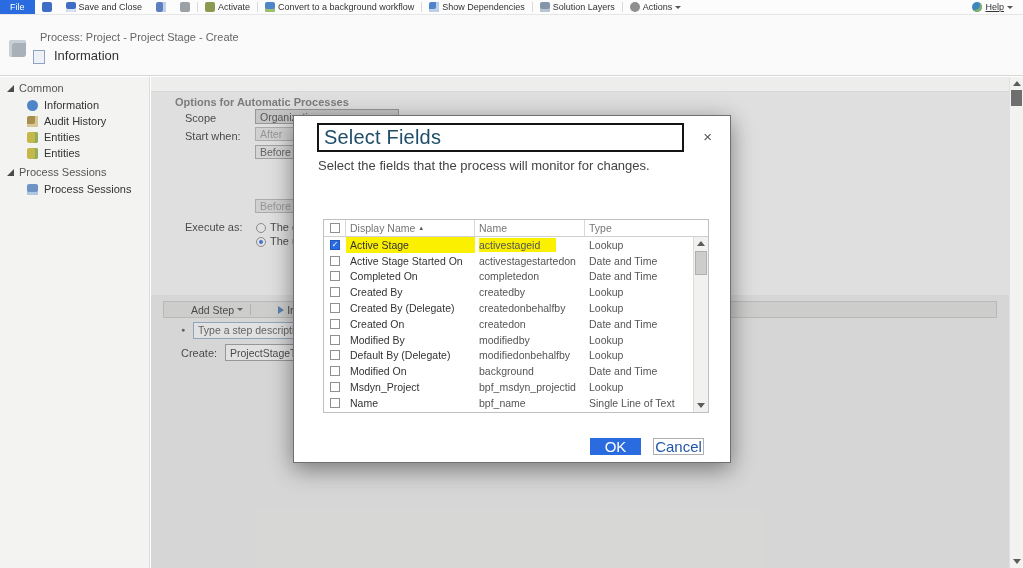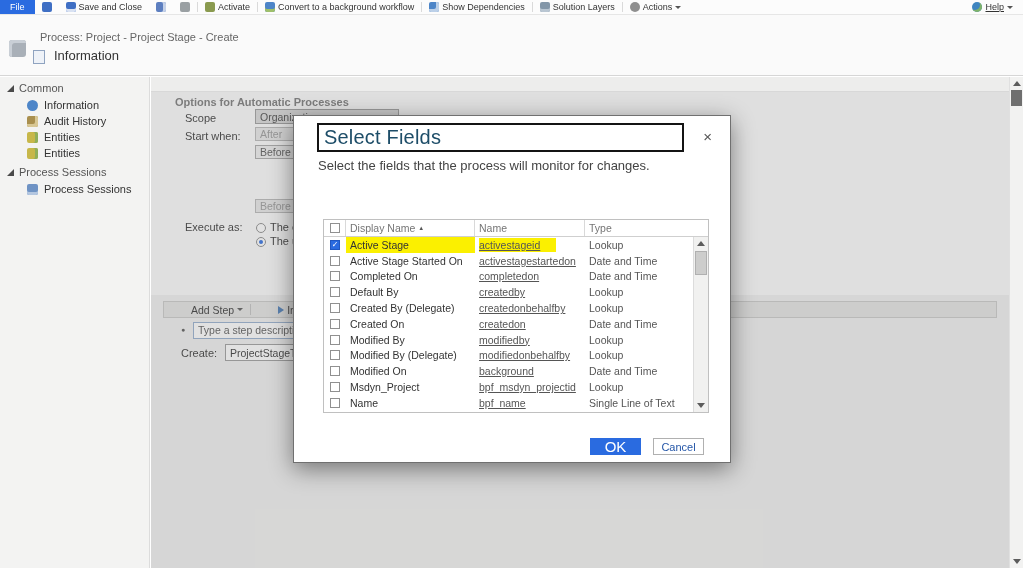--- a/index.html
+++ b/index.html
@@ -123,36 +123,36 @@
   .th { display:flex; align-items:center; gap:3px; padding-left:4px; font-size:10.5px; color:#757575;
         border-right:1px solid #d9d9d9; height:100%; }
   .th.c0 { width:22px; justify-content:center; padding-left:0; }
   .th.c1 { width:129px; } .th.c2 { width:110px; } .th.c3 { flex:1; border-right:none; }
   .sort { font-size:6px; color:#555; }
   .tbody { margin-right:15px; }
   .trow { display:flex; height:15.8px; }
   .tc { display:flex; align-items:center; padding-left:4px; font-size:10.5px; overflow:hidden; white-space:nowrap; }
   .tc.c0 { width:22px; justify-content:center; padding-left:0; }
   .tc.c1 { width:129px; color:#333; }
-  .tc.c2 { width:110px; color:#555;text-decoration:underline; }
+  .tc.c2 { width:110px; color:#555; }
   .tc.c3 { flex:1; color:#555; }
   .cell-hl { background:#fbf000; }
   .pad-r { padding:1px 16px 1px 0; }
   .cb { width:10px; height:10px; border:1px solid #909090; background:#fff; display:inline-flex;
         align-items:center; justify-content:center; font-size:8px; line-height:1; color:#fff; }
   .cb-on { background:#2a6be0; border-color:#1f57c0; }
   .t-scroll { position:absolute; right:0; top:17px; bottom:0; width:15px; background:#f1f1f0; border-left:1px solid #dcdcdc; }
   .ts-up, .ts-down { position:absolute; left:0; right:0; height:13px; display:flex; align-items:center; justify-content:center; }
   .ts-up { top:0; } .ts-down { bottom:0; }
   .ts-thumb { position:absolute; top:14px; left:1px; right:1px; height:24px; background:#cdcdcc; border:1px solid #b0b0b0; }
 
   .btn-ok { position:absolute; left:296px; top:322px; width:51px; height:17px; background:#2a6be0; color:#fff;
             font-size:15px; display:flex; align-items:center; justify-content:center; cursor:default; }
   .btn-cancel { position:absolute; left:359px; top:322px; width:51px; height:17px; background:#fff;
-                border:1px solid #b0b0b0; color:#2456a8; font-size:11px; display:flex; align-items:center;
+                border:1px solid #b0b0b0; color:#2456a8; font-size:15px; display:flex; align-items:center;
                 justify-content:center; cursor:default; }
 </style>
 </head>
 <body>
 
 <div class="screen">
 
   <div class="ribbon">
     <div class="file-tab">File</div>
     <div class="rbtn">
@@ -357,21 +357,21 @@
             <div class="tc c1">Completed On</div>
             <div class="tc c2">
               <span>completedon</span>
             </div>
             <div class="tc c3">Date and Time</div>
           </div>
           <div class="trow">
             <div class="tc c0">
               <span class="cb"></span>
             </div>
-            <div class="tc c1">Default By</div>
+            <div class="tc c1">Created By</div>
             <div class="tc c2">
               <span>createdby</span>
             </div>
             <div class="tc c3">Lookup</div>
           </div>
           <div class="trow">
             <div class="tc c0">
               <span class="cb"></span>
             </div>
             <div class="tc c1">Created By (Delegate)</div>
@@ -397,21 +397,21 @@
             <div class="tc c1">Modified By</div>
             <div class="tc c2">
               <span>modifiedby</span>
             </div>
             <div class="tc c3">Lookup</div>
           </div>
           <div class="trow">
             <div class="tc c0">
               <span class="cb"></span>
             </div>
-            <div class="tc c1">Modified By (Delegate)</div>
+            <div class="tc c1">Default By (Delegate)</div>
             <div class="tc c2">
               <span>modifiedonbehalfby</span>
             </div>
             <div class="tc c3">Lookup</div>
           </div>
           <div class="trow">
             <div class="tc c0">
               <span class="cb"></span>
             </div>
             <div class="tc c1">Modified On</div>

